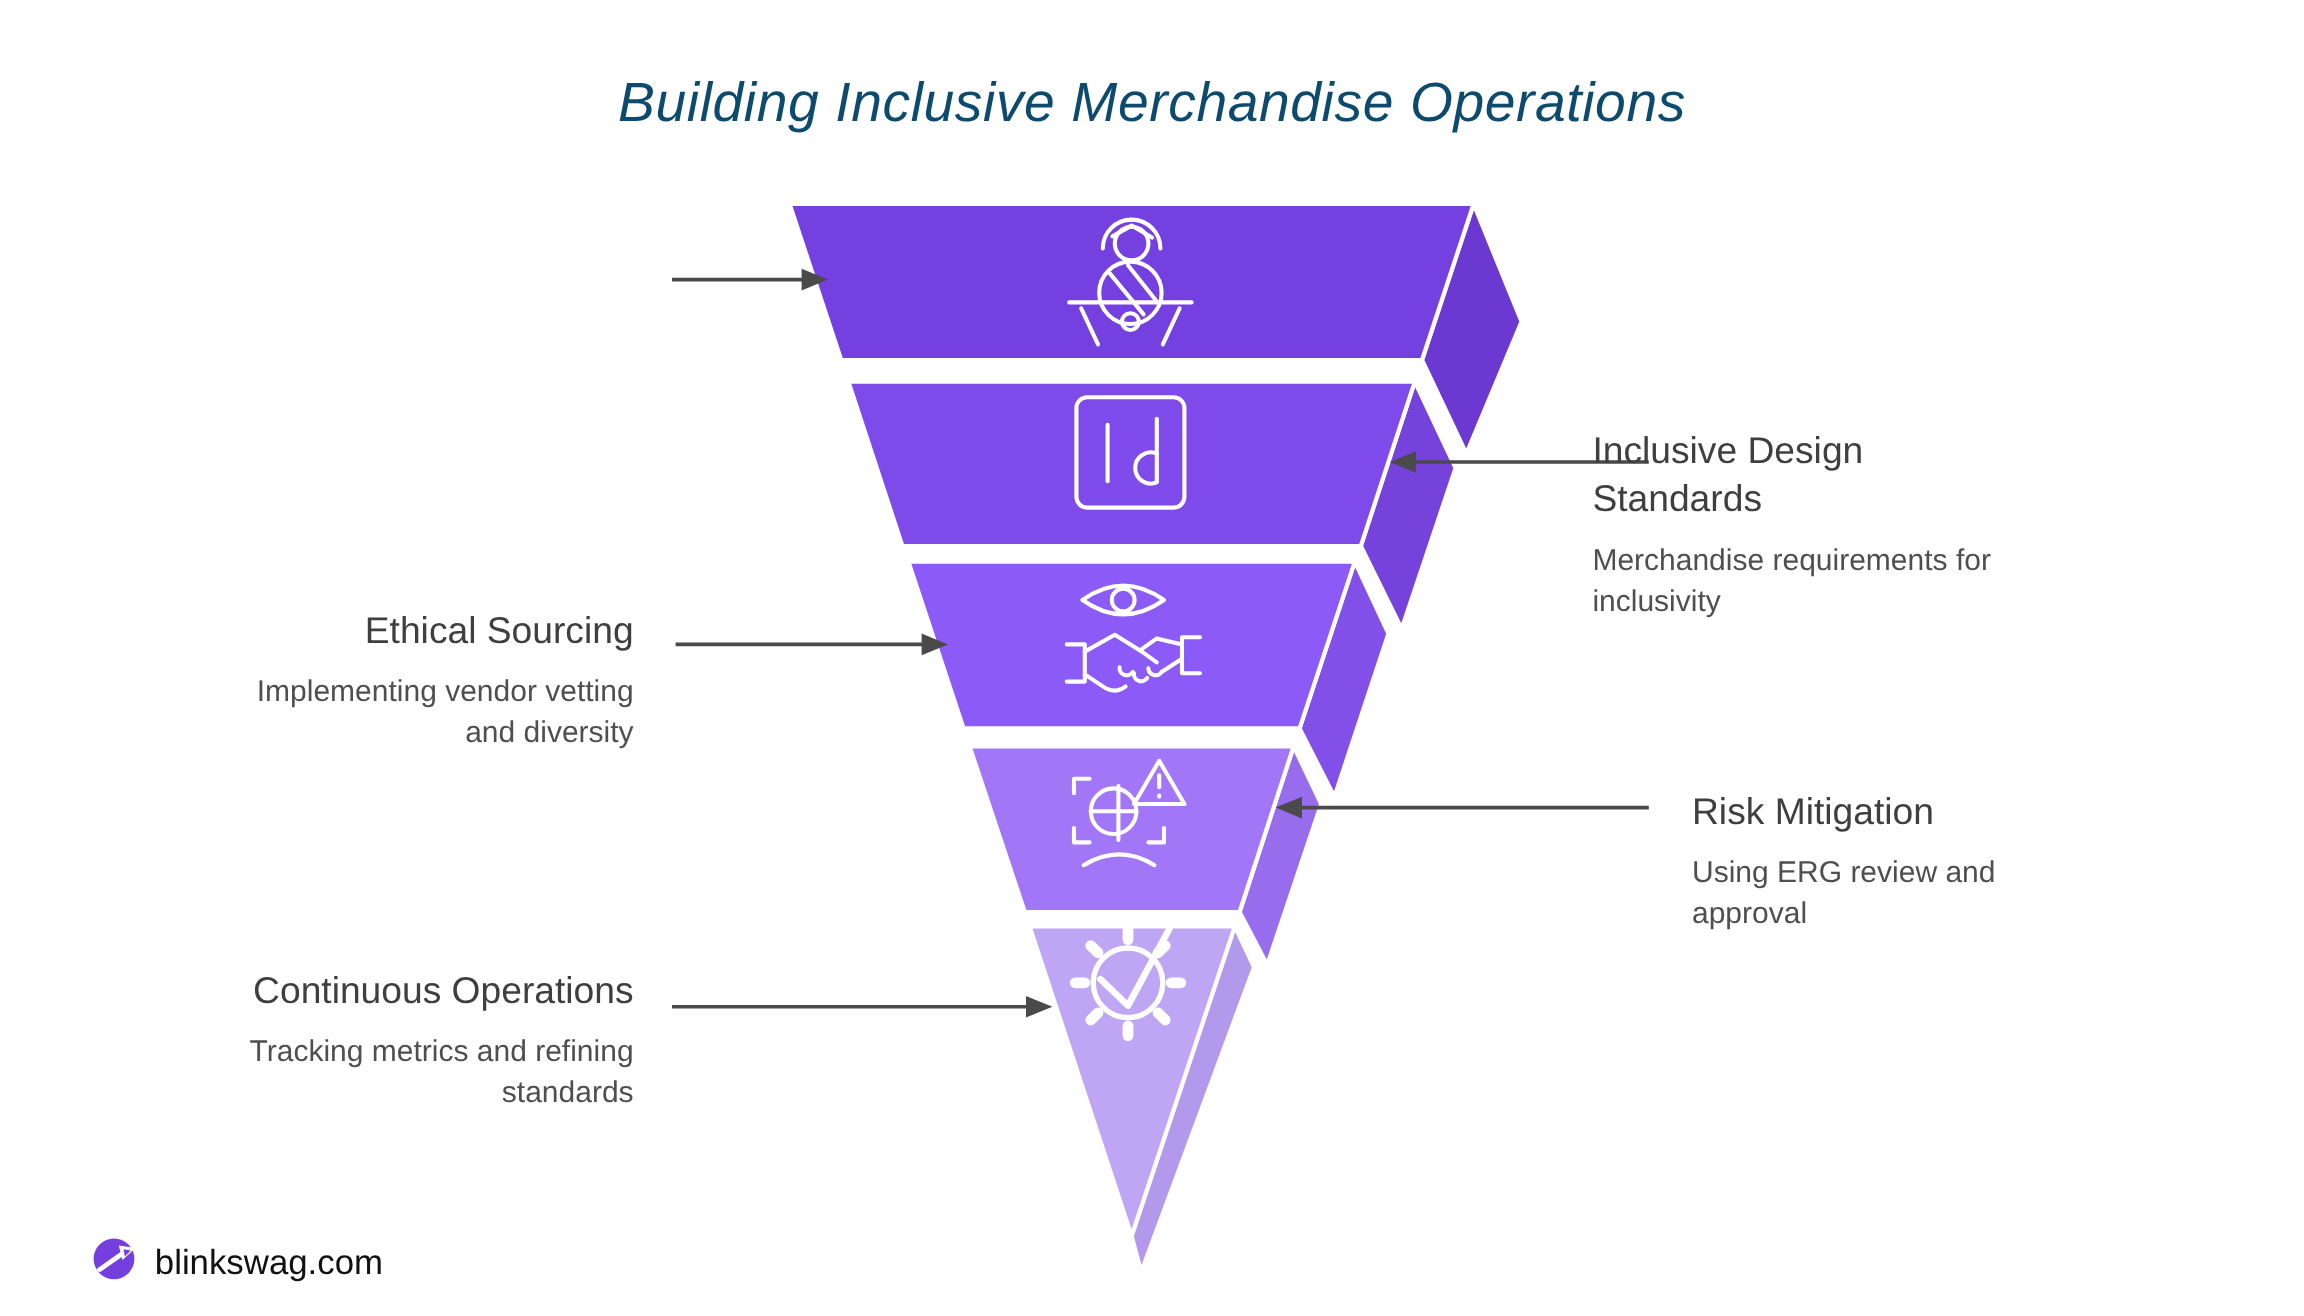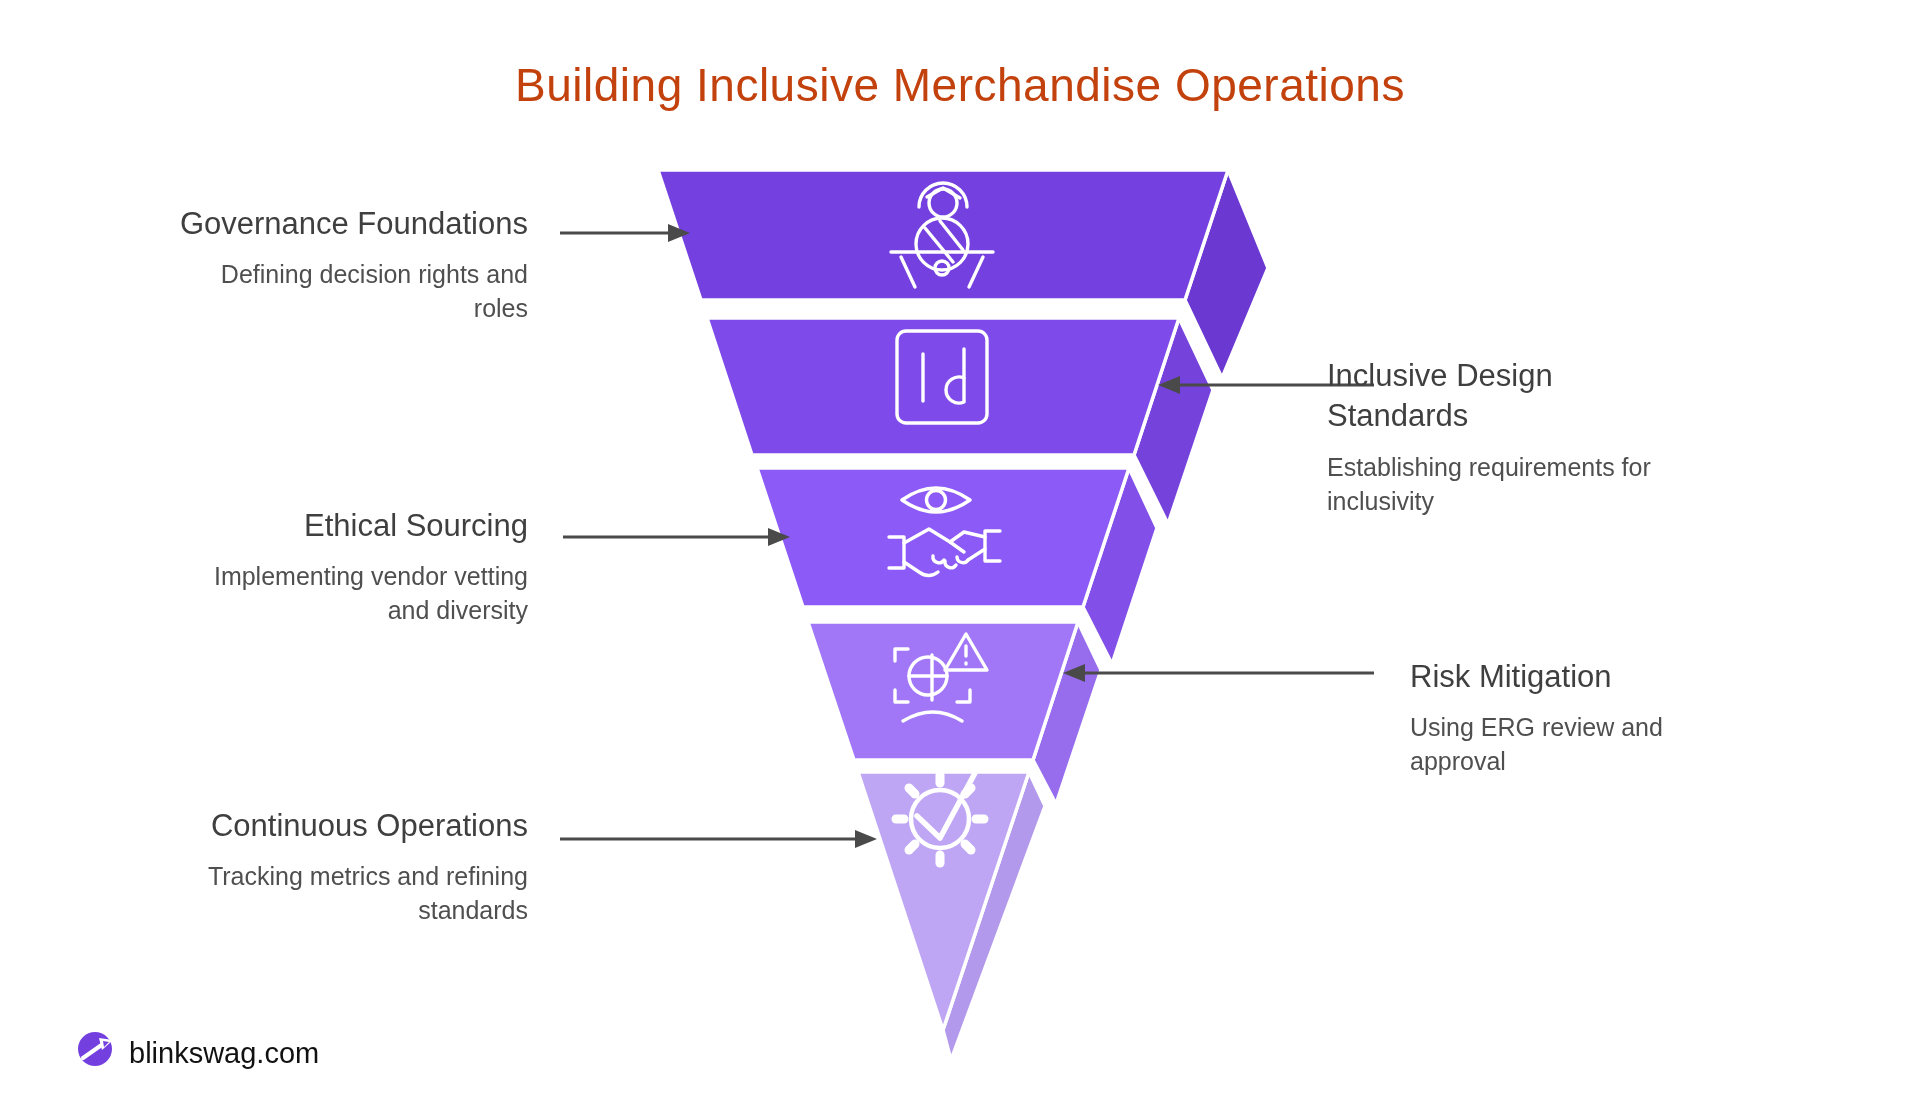--- a/index.html
+++ b/index.html
@@ -13,22 +13,23 @@
     font-family: "Liberation Sans", sans-serif;
   }
   .page-title {
     position: absolute;
     top: 58px;
     left: 0;
     width: 100%;
     text-align: center;
     font-size: 46px;
     font-weight: 500;
-    color: #c2410c;
+    color: #0c4a6e;
     letter-spacing: 0.5px;
+    font-style: italic;
   }
   .diagram-svg {
     position: absolute;
     top: 0;
     left: 0;
     width: 1920px;
     height: 1097px;
   }
   .level-label {
     position: absolute;
@@ -157,30 +158,25 @@
     </g>
     <g stroke="none" fill="#4a4a4a">
       <polygon points="668,224 690,233 668,242"></polygon>
       <polygon points="1180,376 1158,385 1180,394"></polygon>
       <polygon points="768,528 790,537 768,546"></polygon>
       <polygon points="1085,664 1063,673 1085,682"></polygon>
       <polygon points="855,830 877,839 855,848"></polygon>
     </g>
   </svg>
 
-  <div class="level-label left" style="left:98px; top:204px;">
-    <div class="level-title">Governance Foundations</div>
-    <div class="level-desc">Defining decision rights and
-roles</div>
-  </div>
 
   <div class="level-label right" style="left:1327px; top:356px;">
     <div class="level-title">Inclusive Design
 Standards</div>
-    <div class="level-desc">Establishing requirements for
+    <div class="level-desc">Merchandise requirements for
 inclusivity</div>
   </div>
 
   <div class="level-label left" style="left:98px; top:506px;">
     <div class="level-title">Ethical Sourcing</div>
     <div class="level-desc">Implementing vendor vetting
 and diversity</div>
   </div>
 
   <div class="level-label right" style="left:1410px; top:657px;">

